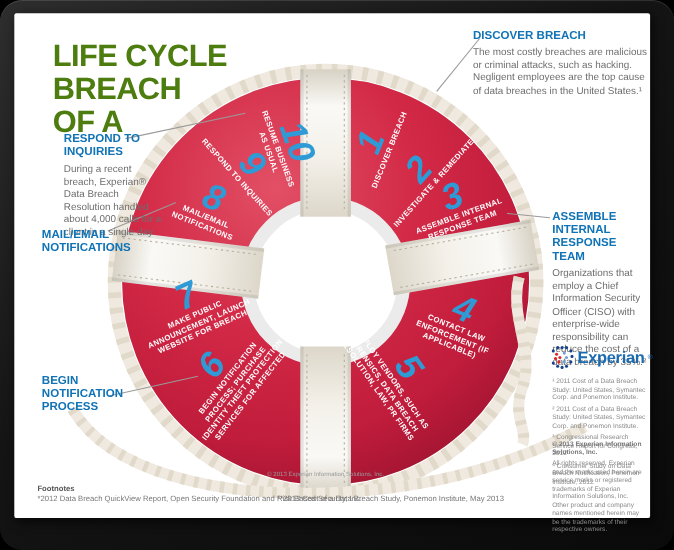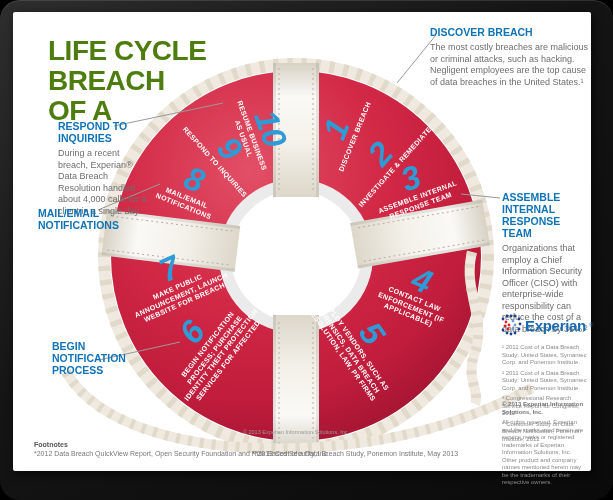--- a/index.html
+++ b/index.html
@@ -13,21 +13,21 @@
   svg.layer{position:absolute;left:0;top:0;pointer-events:none;}
   .z1{z-index:1}.z2{z-index:2}.z4{z-index:4}
 
   .title{position:absolute;left:48px;top:36px;z-index:5;color:#4d7c0f;font-weight:bold;
          font-size:28px;line-height:30px;letter-spacing:-.5px;}
   .callout{position:absolute;z-index:6;}
   .callout .hd{color:#1073b6;font-weight:bold;font-size:10.5px;line-height:12px;margin-bottom:4px;}
   .callout .bd{color:#6e6e6e;font-size:9px;line-height:11.5px;}
   .co-respond{left:58px;top:120px;width:92px;}
   .co-mail{left:38px;top:207px;width:95px;}
-  .co-begin{left:52px;top:340px;width:100px;}
+  .co-begin{left:38px;top:340px;width:100px;}
   .co-discover{left:430px;top:26px;width:160px;}
   .co-discover .bd{text-align:left;}
   .co-assemble{left:502px;top:191px;width:86px;}
 
   .step{position:absolute;z-index:3;display:flex;flex-direction:column;align-items:center;
         gap:1px;text-align:center;}
   .step .num{color:#2f9bd6;font-weight:bold;font-style:italic;font-size:33px;line-height:30px;}
   .step .lbl{color:#ffffff;font-weight:bold;font-size:7px;line-height:8.5px;letter-spacing:.4px;}
   .nowrap .lbl{white-space:nowrap;}
   .s1{left:341px;top:131px;transform:translate(-50%,-50%) rotate(-68deg);}

